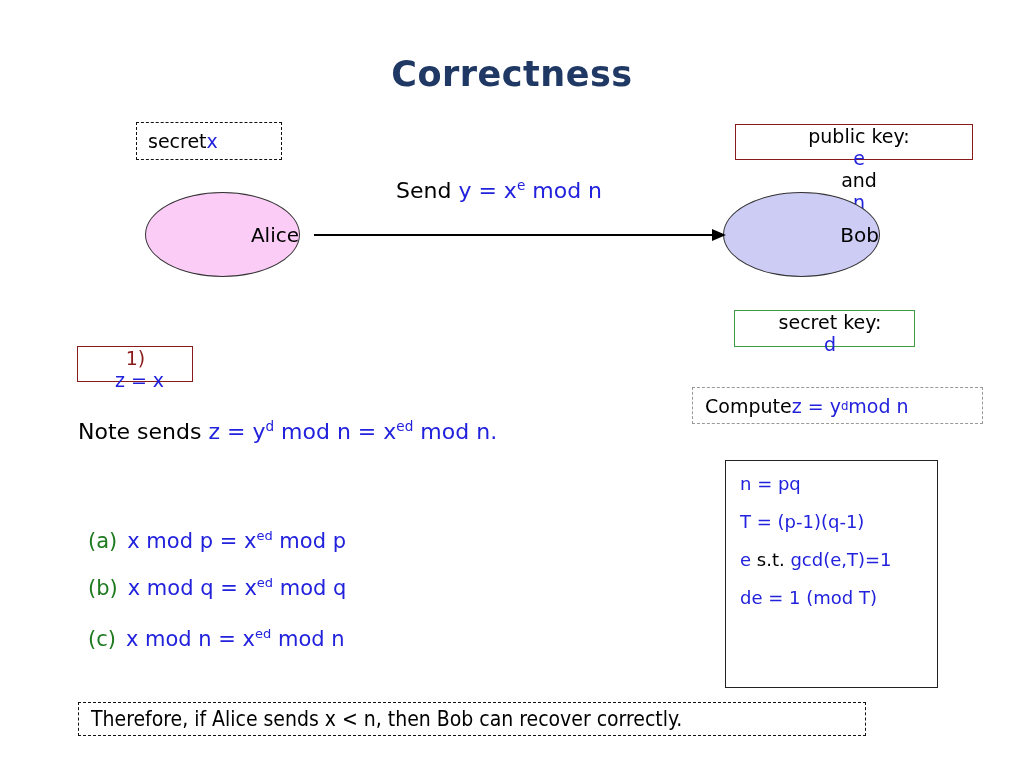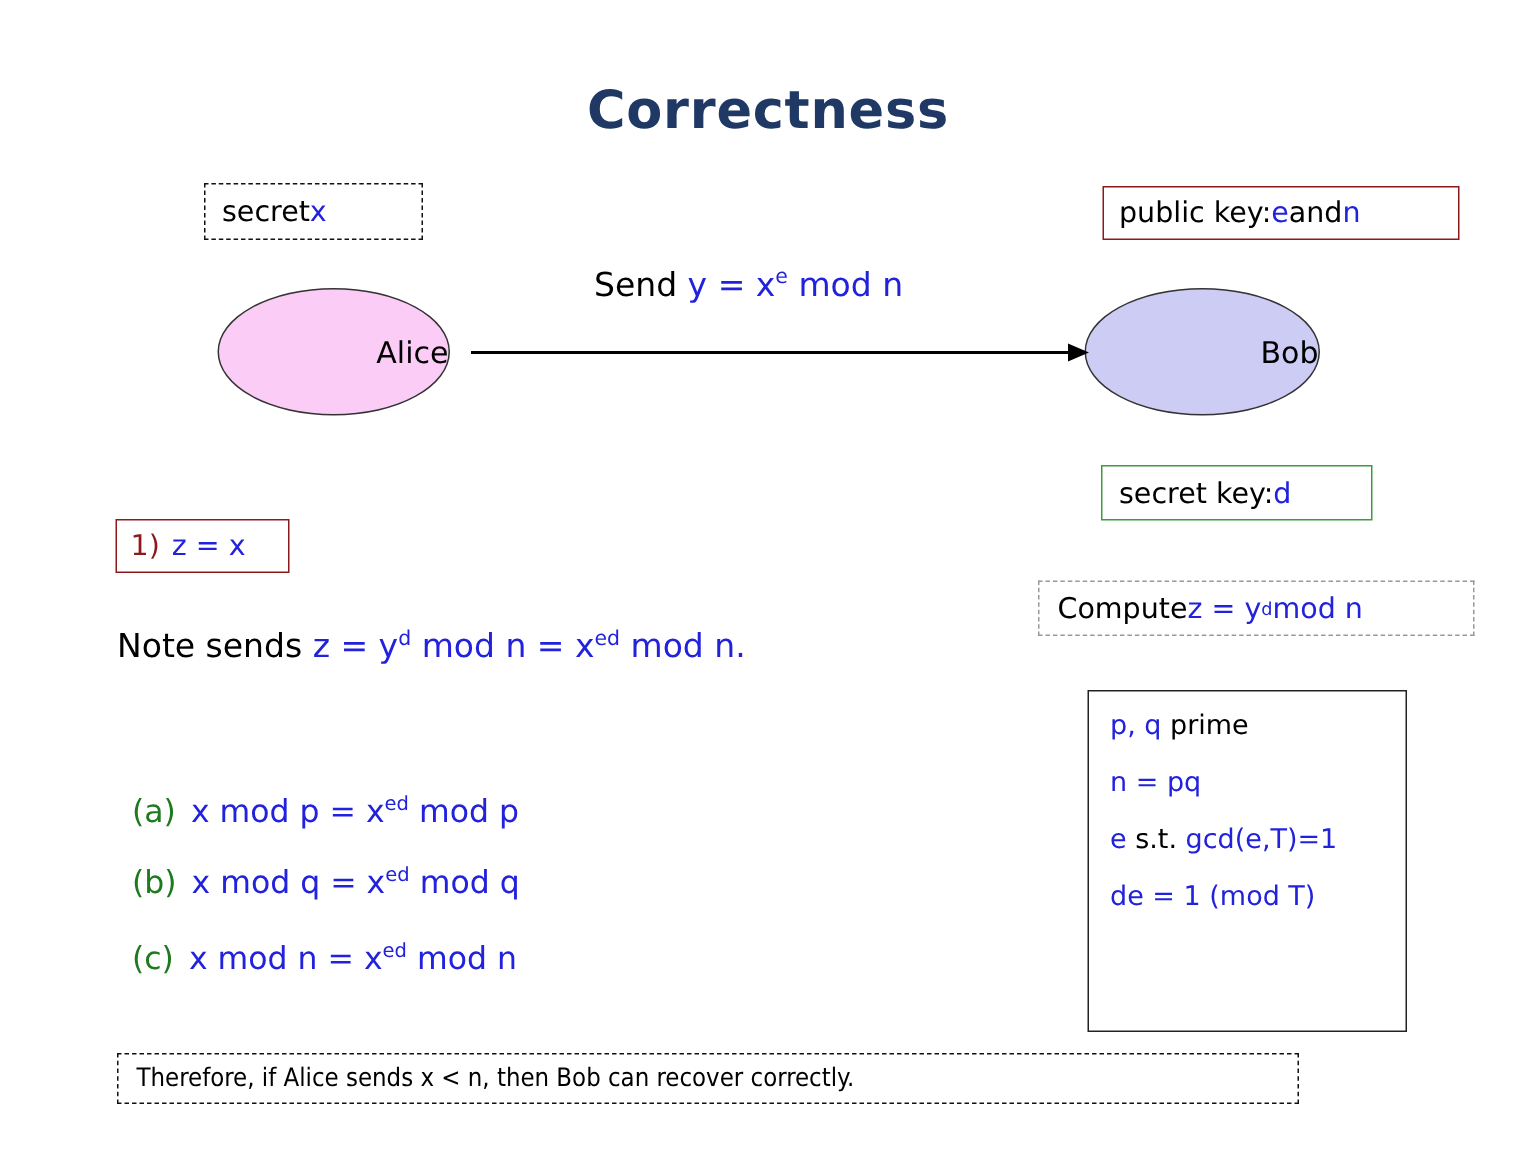--- a/index.html
+++ b/index.html
@@ -51,22 +51,22 @@
 
   
   .box {
     box-sizing: border-box;
     display: flex;
     align-items: center;
     background: #ffffff;
   }
   .box-dashed-black { border: 1.5px dashed #111111; }
   .box-dashed-gray  { border: 1.5px dashed #999999; }
-  .box-solid-maroon { border: 1.5px solid #8B1A1A; }
-  .box-solid-green  { border: 1.8px solid #3C9B3C; }
+  .box-solid-maroon { border: 1.5px solid #8B1A1A; flex-direction: column; }
+  .box-solid-green  { border: 1.8px solid #3C9B3C; flex-direction: column; }
   .box-solid-black  { border: 1.5px solid #222222; }
 
   
   #box-message {
     left: 136px; top: 122px; width: 146px; height: 38px;
     padding-left: 11px;
     font-size: 19px;
   }
   
   #box-public-key {
@@ -101,21 +101,21 @@
     font-size: 18px;
   }
   #box-params .pline {
     margin-bottom: 17px;
     white-space: nowrap;
   }
   
   #box-conclusion {
     left: 78px; top: 702px; width: 788px; height: 34px;
     padding-left: 12px;
-    font-size: 17px;
+    font-size: 21px;
     font-stretch: semi-condensed;
   }
 
   
   .ellipse {
     box-sizing: border-box;
     display: flex;
     align-items: center;
     justify-content: flex-end;
     border-radius: 50%;
@@ -232,24 +232,24 @@
   <div class="abs sub-item" id="sub-b">
     <span class="green tag">(b)</span><span class="blue">x mod q = x</span><sup class="exp blue">ed</sup><span class="blue"> mod q</span>
   </div>
 
   <div class="abs sub-item" id="sub-c">
     <span class="green tag">(c)</span><span class="blue">x mod n = x</span><sup class="exp blue">ed</sup><span class="blue"> mod n</span>
   </div>
 
   <div class="abs box box-solid-black" id="box-params">
     <div class="pline">
-      <span class="blue">p, q</span><span class="black"> prime</span><span class="blue"></span>
-    </div>
-    <div class="pline">
       <span class="blue">n = pq</span><span class="black"></span><span class="blue"></span>
+    </div>
+    <div class="pline">
+      <span class="blue">T = (p-1)(q-1)</span><span class="black"></span><span class="blue"></span>
     </div>
     <div class="pline">
       <span class="blue">e</span><span class="black"> s.t. </span><span class="blue">gcd(e,T)=1</span>
     </div>
     <div class="pline">
       <span class="blue">de = 1 (mod T)</span><span class="black"></span><span class="blue"></span>
     </div>
   </div>
 
   <div class="abs box box-dashed-black" id="box-conclusion">

